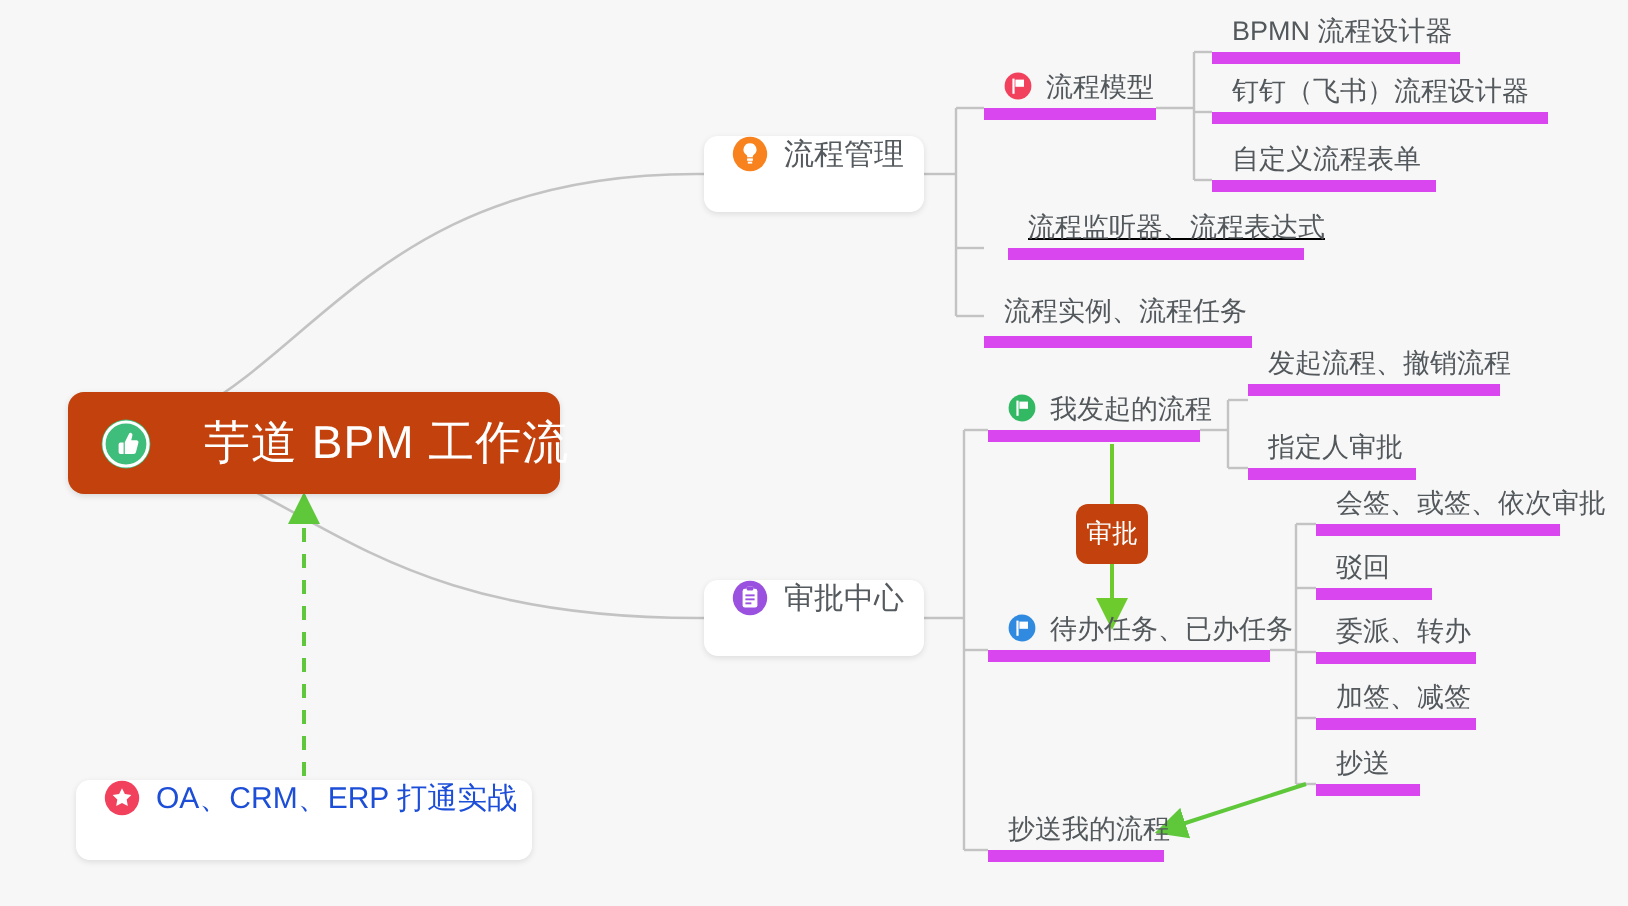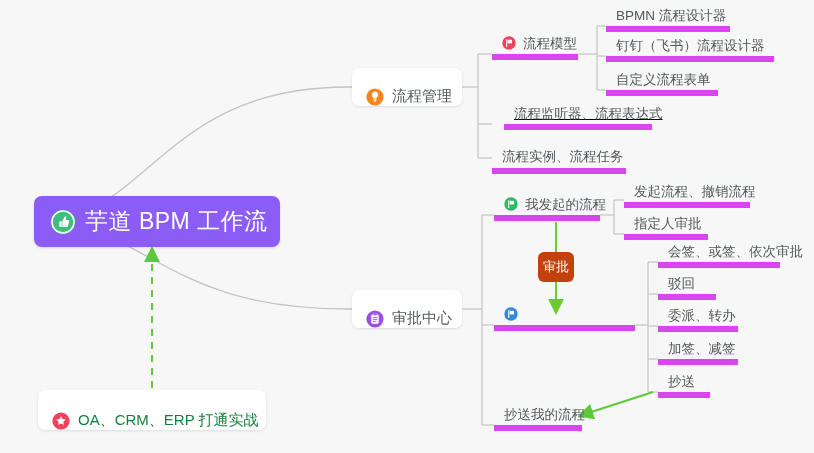--- a/index.html
+++ b/index.html
@@ -9,42 +9,42 @@
     font-family:"Liberation Sans","DejaVu Sans",sans-serif;
     overflow:hidden;
     position:relative;
   }
   #canvas{position:absolute;left:0;top:0;width:814px;height:453px;}
   svg.links{position:absolute;left:0;top:0;width:814px;height:453px;pointer-events:none;}
 
   
   .root-node{
     position:absolute;left:34px;top:196px;width:246px;height:51px;
-    background:#8b5cf6;border-radius:8px;
+    background:#c2410c;border-radius:8px;
     display:flex;align-items:center;
     box-shadow:0 1px 3px rgba(0,0,0,.13);
-    box-sizing:border-box;padding-left:16px;
+    box-sizing:border-box;padding-left:16px;gap:17px;
   }
   .root-label{
     color:#ffffff;font-size:23px;letter-spacing:.5px;margin-left:9px;white-space:nowrap;
   }
 
   
   .card-node{
     position:absolute;background:#ffffff;border-radius:7px;
-    display:flex;align-items:flex-end;
+    display:flex;align-items:flex-start;
     box-shadow:0 1px 3px rgba(0,0,0,.11);
     box-sizing:border-box;padding:0 14px;
   }
   .card-label{font-size:15px;color:#555a5e;margin-left:8px;white-space:nowrap;}
 
   .node-liucheng{left:352px;top:68px;width:110px;height:38px;}
   .node-shenpi{left:352px;top:290px;width:110px;height:38px;}
   .node-bottom{left:38px;top:390px;width:228px;height:40px;}
-  .node-bottom .card-label{font-size:15px;color:#15803d;}
+  .node-bottom .card-label{font-size:15px;color:#1d4ed8;}
 
   
   .text-node{
     position:absolute;
     display:flex;align-items:flex-end;
     box-sizing:border-box;
     border-bottom:6px solid #d946ef;
     padding-bottom:3px;padding-left:10px;
     white-space:nowrap;
   }
@@ -195,35 +195,36 @@
   <div class="text-node with-icon" style="left:494px;top:199px;width:106px;height:22px;">
     <span class="ico" style="margin-bottom:1px;">
       <svg width="14" height="14" viewBox="0 0 14 14">
         <circle cx="7" cy="7" r="6.7" fill="#33b863"></circle>
         <rect x="4.2" y="3.3" width="1.1" height="7.6" fill="#ffffff"></rect>
         <path d="M5.7 3.8h4.3v3.6H5.7z" fill="#ffffff"></path>
       </svg>
     </span>
     <span class="tlabel icon-gap">我发起的流程</span>
   </div>
-  <div class="text-node" style="left:624px;top:186px;width:126px;height:22px;">
+  <div class="text-node" style="left:624px;top:176px;width:126px;height:22px;">
     <span class="tlabel">发起流程、撤销流程</span>
   </div>
   <div class="text-node" style="left:624px;top:218px;width:84px;height:22px;">
     <span class="tlabel">指定人审批</span>
   </div>
 
   <div class="text-node with-icon" style="left:494px;top:309px;width:141px;height:22px;">
     <span class="ico" style="margin-bottom:1px;">
       <svg width="14" height="14" viewBox="0 0 14 14">
         <circle cx="7" cy="7" r="6.7" fill="#2f8ae0"></circle>
         <rect x="4.2" y="3.3" width="1.1" height="7.6" fill="#ffffff"></rect>
         <path d="M5.7 3.8h4.3v3.6H5.7z" fill="#ffffff"></path>
       </svg>
     </span>
+    <span class="tlabel icon-gap">待办任务、已办任务</span>
   </div>
 
   <div class="text-node" style="left:658px;top:246px;width:122px;height:22px;">
     <span class="tlabel">会签、或签、依次审批</span>
   </div>
   <div class="text-node" style="left:658px;top:278px;width:58px;height:22px;">
     <span class="tlabel">驳回</span>
   </div>
   <div class="text-node" style="left:658px;top:310px;width:80px;height:22px;">
     <span class="tlabel">委派、转办</span>

